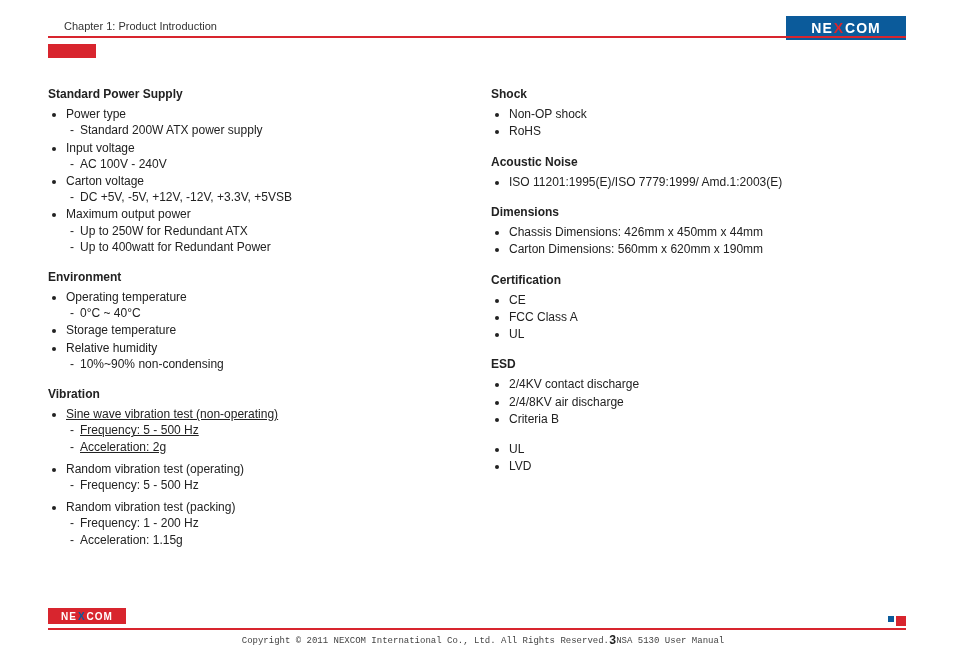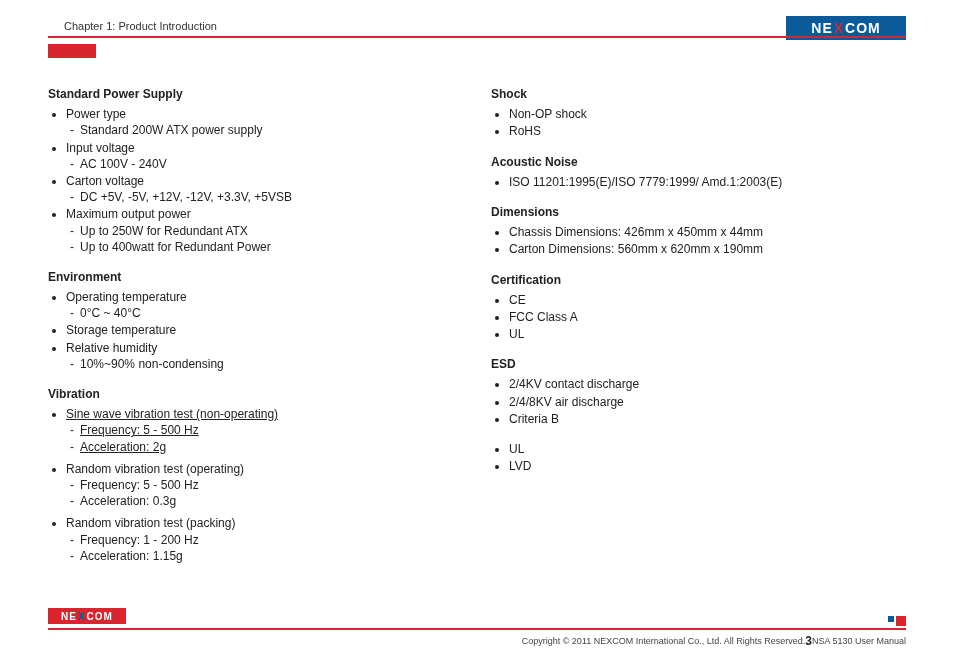--- a/index.html
+++ b/index.html
@@ -26,21 +26,21 @@
   .sub::before { content: "-"; position: absolute; left: 4px; }
 
   
   .ftr-line { position: absolute; left: 48px; right: 48px; bottom: 42px; height: 2px; background: #d8252e; }
   .logo-bot { position: absolute; left: 48px; bottom: 48px; width: 78px; height: 16px; background: #d8252e; display: flex; align-items: center; justify-content: center; }
   .logo-bot .txt { color: #fff; font-weight: 800; font-size: 10px; letter-spacing: 1px; }
   .logo-bot .x { color: #0b5b9b; font-weight: 900; padding: 0 1px; }
   .dec { position: absolute; right: 48px; bottom: 46px; width: 24px; height: 14px; }
   .dec .a { position:absolute; width:10px; height:10px; background:#d8252e; right:0; bottom:0;}
   .dec .b { position:absolute; width:6px; height:6px; background:#0b5b9b; right:12px; bottom:4px;}
-  .ftr { position: absolute; left: 60px; right: 48px; bottom: 24px; font-size: 9px; color: #444; display:flex; justify-content:flex-end; align-items:center;}
+  .ftr { position: absolute; left: 60px; right: 48px; bottom: 24px; font-size: 9px; color: #444; display:flex; justify-content:center; align-items:center;font-family:Liberation Mono, monospace;}
   .pg { font-weight:700; font-size:12px; color:#222; }
 </style>
 </head>
 <body>
 <div class="page">
 
 <div class="hdr">
   <div class="hdr-title">Chapter 1: Product Introduction</div>
   <div class="logo-top">
     <span class="txt"><span>NE</span><span class="x">X</span><span>COM</span></span>
@@ -81,21 +81,21 @@
     </div>
 
     <div class="sec">
       <div class="sec-h">Vibration</div>
       <ul class="b">
         <li style="margin-bottom:6px;text-decoration:underline;"><span>Sine wave vibration test (non-operating)</span>
           <div class="sub">Frequency: 5 - 500 Hz</div>
           <div class="sub">Acceleration: 2g</div></li>
         <li style="margin-bottom:6px;"><span>Random vibration test (operating)</span>
           <div class="sub">Frequency: 5 - 500 Hz</div>
-          <div class="sub">Acceleration: 0.3g</div></li>
+          </li>
         <li><span>Random vibration test (packing)</span>
           <div class="sub">Frequency: 1 - 200 Hz</div>
           <div class="sub">Acceleration: 1.15g</div></li>
       </ul>
     </div>
 
   </div>
 
   <div class="col">
 

